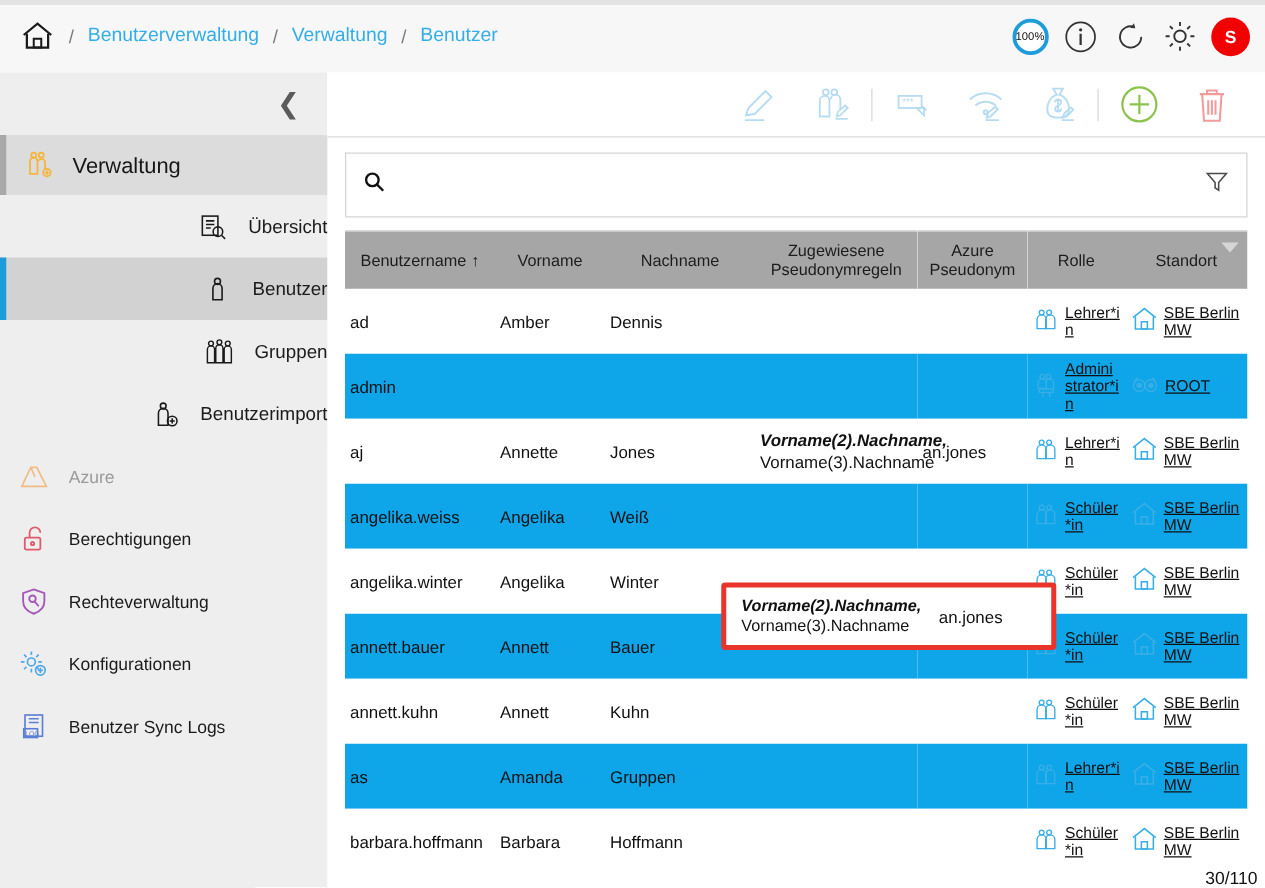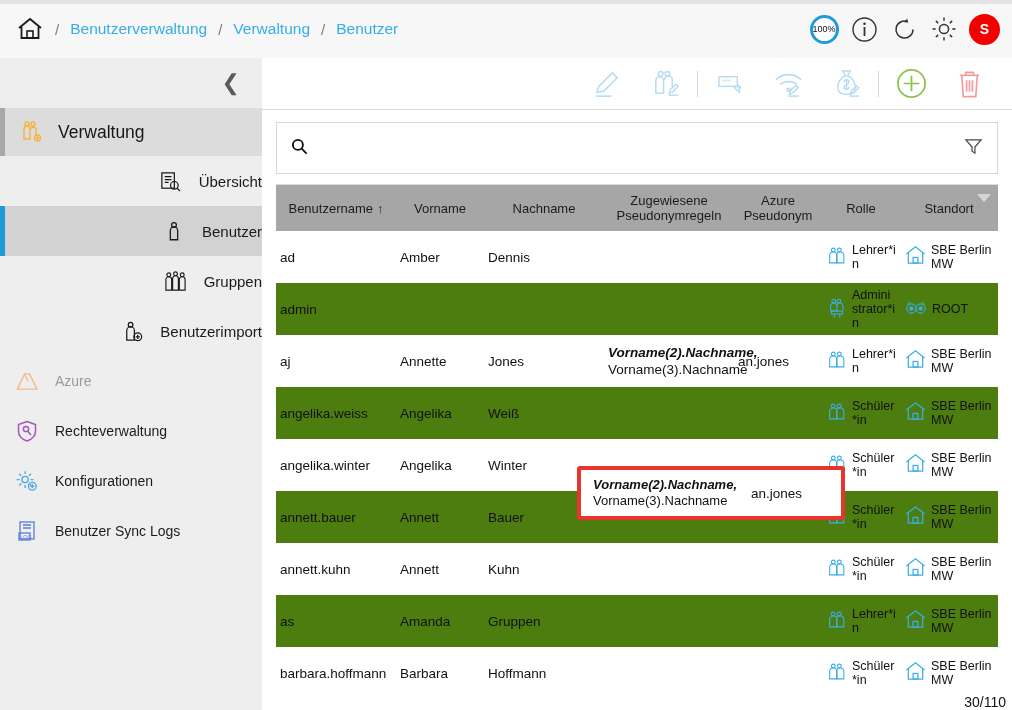--- a/index.html
+++ b/index.html
@@ -103,23 +103,23 @@
     background: #a6a6a6; color: #1c1c1c; font-size: 13px; font-weight: 400;
     height: 46px; vertical-align: middle; padding: 4px 4px; position: relative;
   }
   .th-sort { font-size: 13px; margin-left: 4px; }
   .caret-th { position:absolute; right:7px; top:9px; width:0;height:0;
     border-left:7px solid transparent;border-right:7px solid transparent;border-top:8px solid #d6d6d6; }
   table.grid tbody td {
     font-size: 13.5px; color: #111; height: 52px; vertical-align: middle;
     padding: 2px 4px; background: #ffffff;
   }
-  table.grid tbody tr.alt td { background: #4d7c0f; }
+  table.grid tbody tr.alt td { background: #0ea5e9; }
   .cell-role, .cell-loc {
-    display:flex; align-items:center; gap:4px; font-size:12.5px; line-height:14px;
+    display:flex; align-items:center; gap:4px; font-size:12.5px; line-height:14px;text-decoration:underline;
   }
   .cell-role .txt, .cell-loc .txt { word-break: break-all; }
   .rule-bold { font-weight: bold; font-style: italic; }
   .rules-cell { font-size: 13px; line-height: 17px; }
 
   
   .hl-box {
     position:absolute; left: 301px; top: 281px; width: 268px; height: 54px;
     border: 4px solid #e8342a; background: #ffffff; border-radius: 3px;
     display:flex; align-items:center; gap: 14px; padding: 0 12px; z-index: 5;
@@ -254,20 +254,30 @@
     <div class="nav-main disabled">
       <span class="icon-box">
         <svg width="25" height="23" viewBox="0 0 26 24" fill="none" stroke="#f0bb84" stroke-width="1.4">
           <path d="M10 4 L2.5 20 H23 L15 4z"></path>
             <path d="M10 4 L13.5 12"></path>
         </svg>
       </span>
       <span class="label">Azure</span>
     </div>
 
+    <div class="nav-main">
+      <span class="icon-box">
+        <svg width="23" height="24" viewBox="0 0 24 24" fill="none" stroke="#e2596b" stroke-width="1.5">
+          <rect x="4" y="11" width="13" height="10" rx="1.5"></rect>
+          <path d="M8 11V7a4.5 4.5 0 0 1 9 0"></path>
+          <circle cx="10.5" cy="16" r="1.4"></circle>
+        </svg>
+      </span>
+      <span class="label">Berechtigungen</span>
+    </div>
 
     <div class="nav-main">
       <span class="icon-box">
         <svg width="24" height="24" viewBox="0 0 24 24" fill="none" stroke="#a458b8" stroke-width="1.5">
           <path d="M12 2.5 L20.5 5.5 V12 c0 5.5-4.2 8.5-8.5 10 -4.3-1.5-8.5-4.5-8.5-10V5.5z"></path>
           <circle cx="11" cy="10" r="2.6"></circle>
             <path d="M12.6 12.1 L16 16"></path>
         </svg>
       </span>
       <span class="label">Rechteverwaltung</span>

